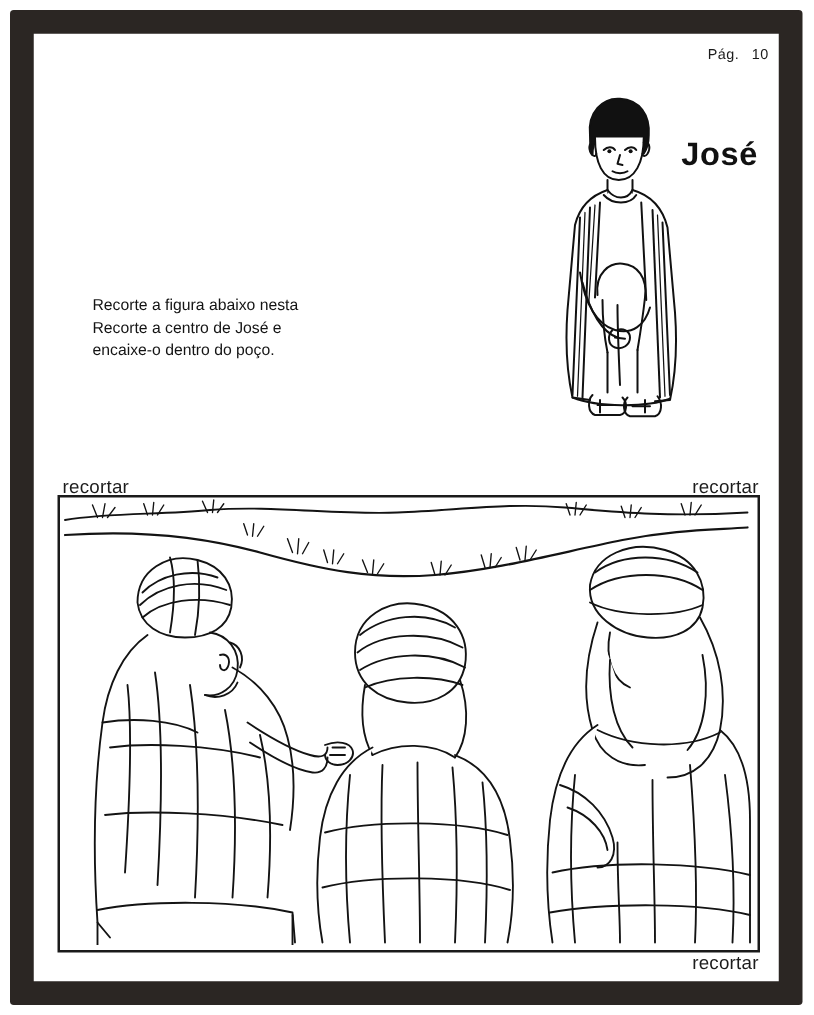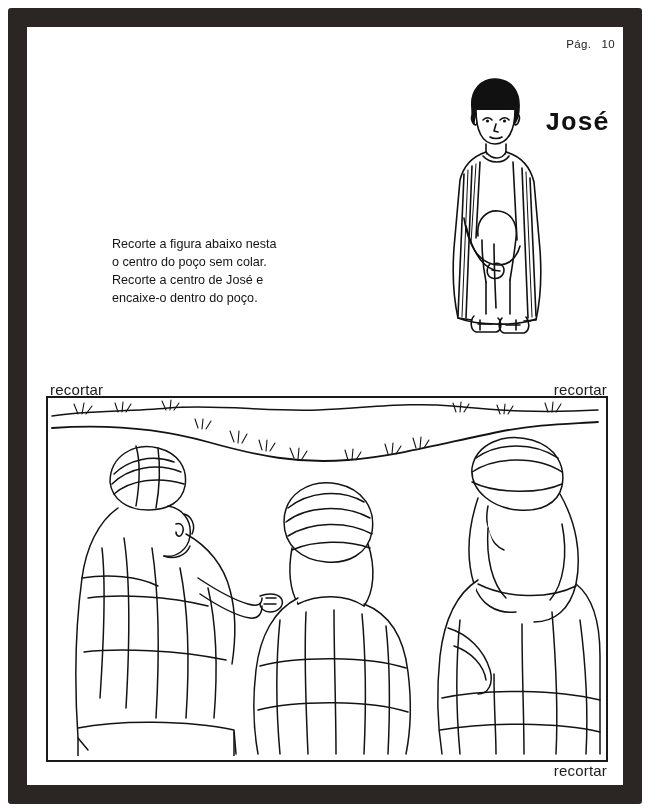--- a/index.html
+++ b/index.html
@@ -51,34 +51,32 @@
   }
   
   #jose-title {
     position: absolute;
     left: 545px;
     top: 108px;
     font-size: 26px;
     font-weight: bold;
     color: #111111;
     letter-spacing: 0.5px;
-    font-family: Liberation Mono, monospace;
   }
   
   #instructions {
     position: absolute;
     left: 74px;
     top: 236px;
     width: 198px;
     font-size: 12.6px;
     line-height: 1.42;
     color: #141414;
     text-align: justify;
     text-justify: inter-word;
-    margin-left: 38px;
   }
   #instructions div { white-space: nowrap; }
   
   #panel {
     position: absolute;
     left: 46px;
     top: 396px;
     width: 558px;
     height: 362px;
     border: 2px solid #1a1a1a;
@@ -172,21 +170,20 @@
         <path d="M58 256 L72 256 M86 257 L100 257"></path>
         <path d="M60 262 L60 252 M96 262 L96 252"></path>
 
         <path d="M38 250 C58 258 98 258 116 251"></path>
       </g>
     </svg>
   </div>
 
   <div id="instructions">
     <div>Recorte a figura abaixo nesta</div>
-    <div>o centro do poço sem colar.</div>
     <div>Recorte a centro de José e</div>
     <div>encaixe-o dentro do poço.</div>
   </div>
 
   <div id="cut-tl" class="cut-label">recortar</div>
   <div id="cut-tr" class="cut-label">recortar</div>
   <div id="cut-br" class="cut-label">recortar</div>
 
   <div id="panel">
     <svg width="554" height="358" viewBox="0 0 554 358" xmlns="http://www.w3.org/2000/svg">

